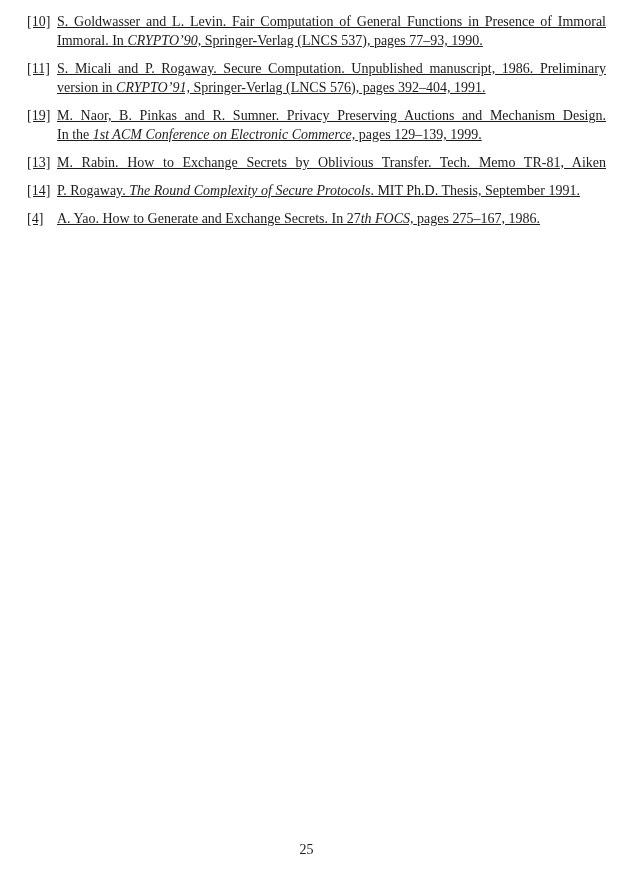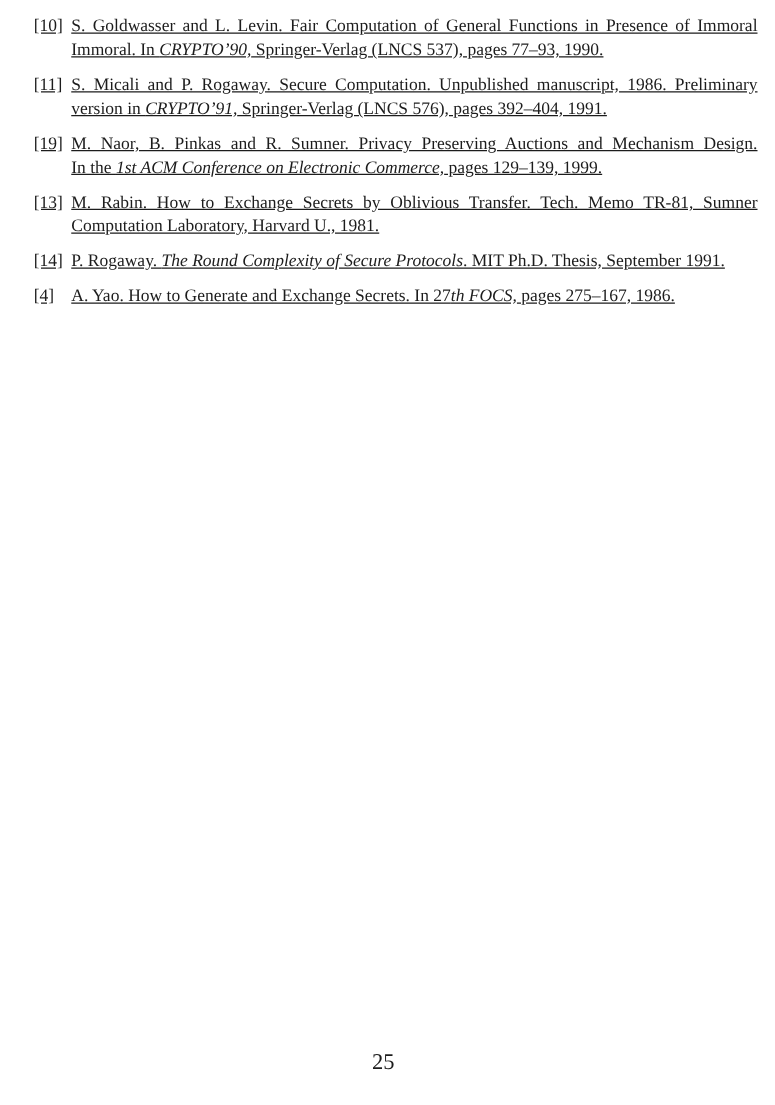--- a/index.html
+++ b/index.html
@@ -57,21 +57,21 @@
   }
   .it {
     font-style: italic;
   }
   .page-number {
     position: absolute;
     left: 17px;
     top: 840px;
     width: 579px;
     text-align: center;
-    font-size: 18px;
+    font-size: 14px;
     line-height: 19px;
   }
 </style>
 </head>
 <body>
 
 <div class="page">
   <div class="ref-list" id="ref-list">
       <div class="ref-item">
         <span class="ref-label">[10]</span>
@@ -90,22 +90,21 @@
       <div class="ref-item">
         <span class="ref-label">[19]</span>
         <span class="ref-body">
           <div class="ref-line"><span>M. Naor, B. Pinkas and R. Sumner. Privacy Preserving Auctions and Mechanism Design.</span></div>
           <div class="ref-line last"><span>In the </span><span class="it">1st ACM Conference on Electronic Commerce,</span><span> pages 129–139, 1999.</span></div>
         </span>
       </div>
       <div class="ref-item">
         <span class="ref-label">[13]</span>
         <span class="ref-body">
-          <div class="ref-line"><span>M. Rabin. How to Exchange Secrets by Oblivious Transfer. Tech. Memo TR-81, Sumner</span></div>
-          <div class="ref-line last"><span>Computation Laboratory, Harvard U., 1981.</span></div>
+          <div class="ref-line"><span>M. Rabin. How to Exchange Secrets by Oblivious Transfer. Tech. Memo TR-81, Aiken</span></div>
         </span>
       </div>
       <div class="ref-item">
         <span class="ref-label">[14]</span>
         <span class="ref-body">
           <div class="ref-line last"><span>P. Rogaway. </span><span class="it">The Round Complexity of Secure Protocols</span><span>. MIT Ph.D. Thesis, September 1991.</span></div>
         </span>
       </div>
       <div class="ref-item">
         <span class="ref-label">[4]</span>

